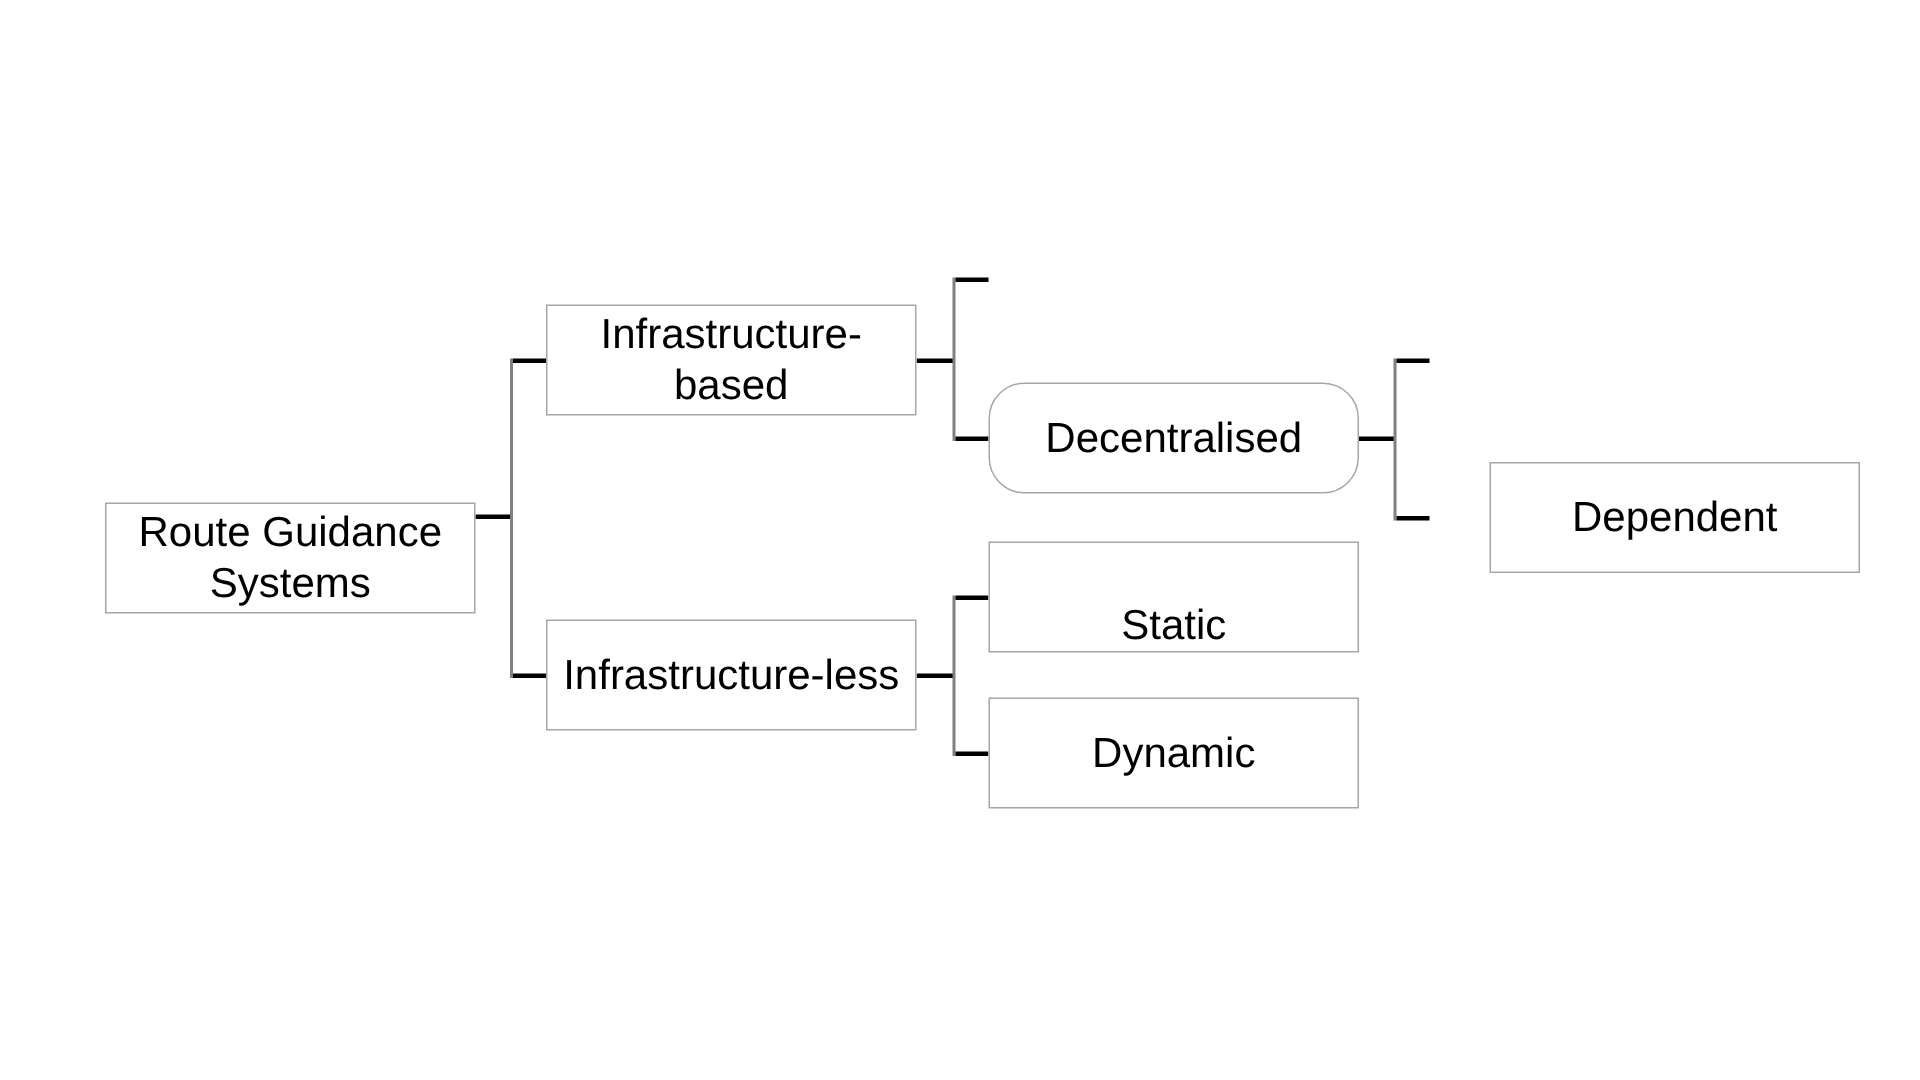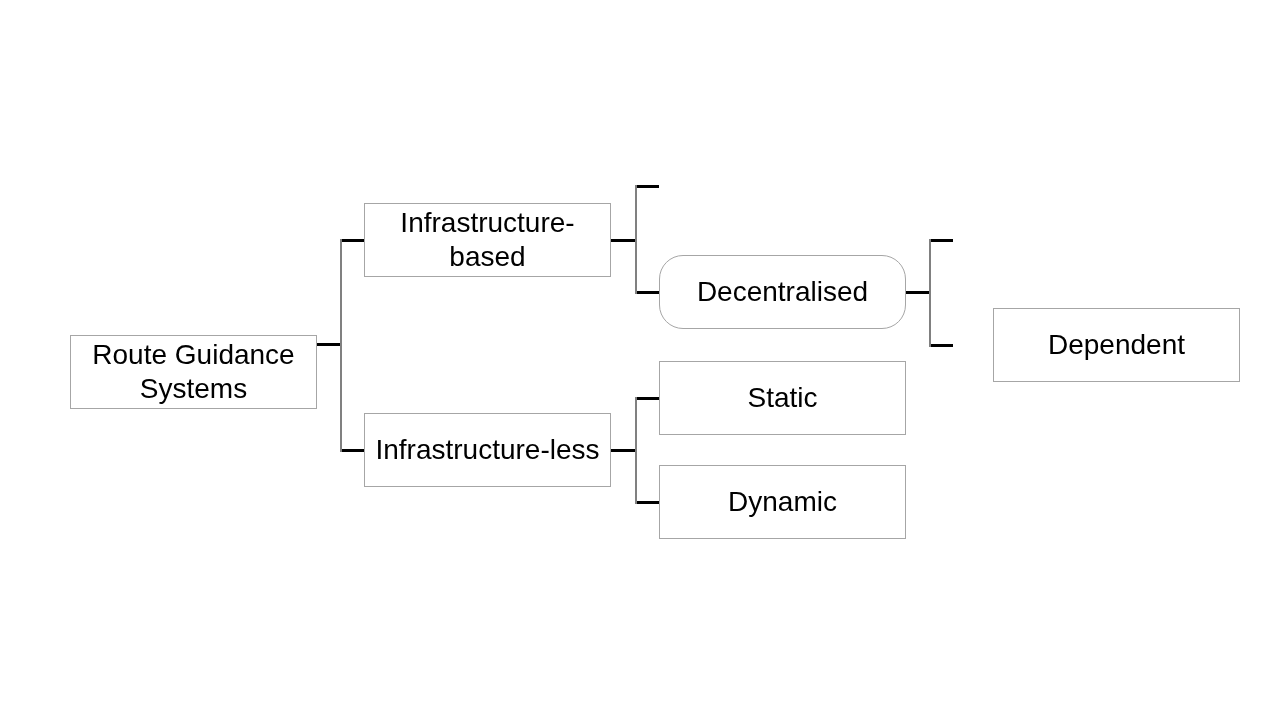--- a/index.html
+++ b/index.html
@@ -26,21 +26,21 @@
     font-size: 28px;
     line-height: 34px;
     white-space: nowrap;
   }
   
   .pos-root          { left: 70px;  top: 307px; margin-top: 28px; }
   .pos-infra-based   { left: 364px; top: 203px; }
   .pos-infra-less    { left: 364px; top: 413px; }
   .pos-centralised   { left: 659px; top: 149px; }
   .pos-decentralised { left: 659px; top: 255px; border-radius: 24px; }
-  .pos-static        { left: 659px; top: 361px; }
+  .pos-static        { left: 659px; top: 361px; align-items: flex-end; }
   .pos-dynamic       { left: 659px; top: 465px; }
   .pos-autonomous    { left: 953px; top: 203px; }
   .pos-dependent     { left: 953px; top: 308px; margin-left: 40px; }
   
   .h-seg {
     position: absolute; height: 3px;
     background: var(--connector-horizontal, #000000);
   }
   .v-seg {
     position: absolute; width: 2px;

